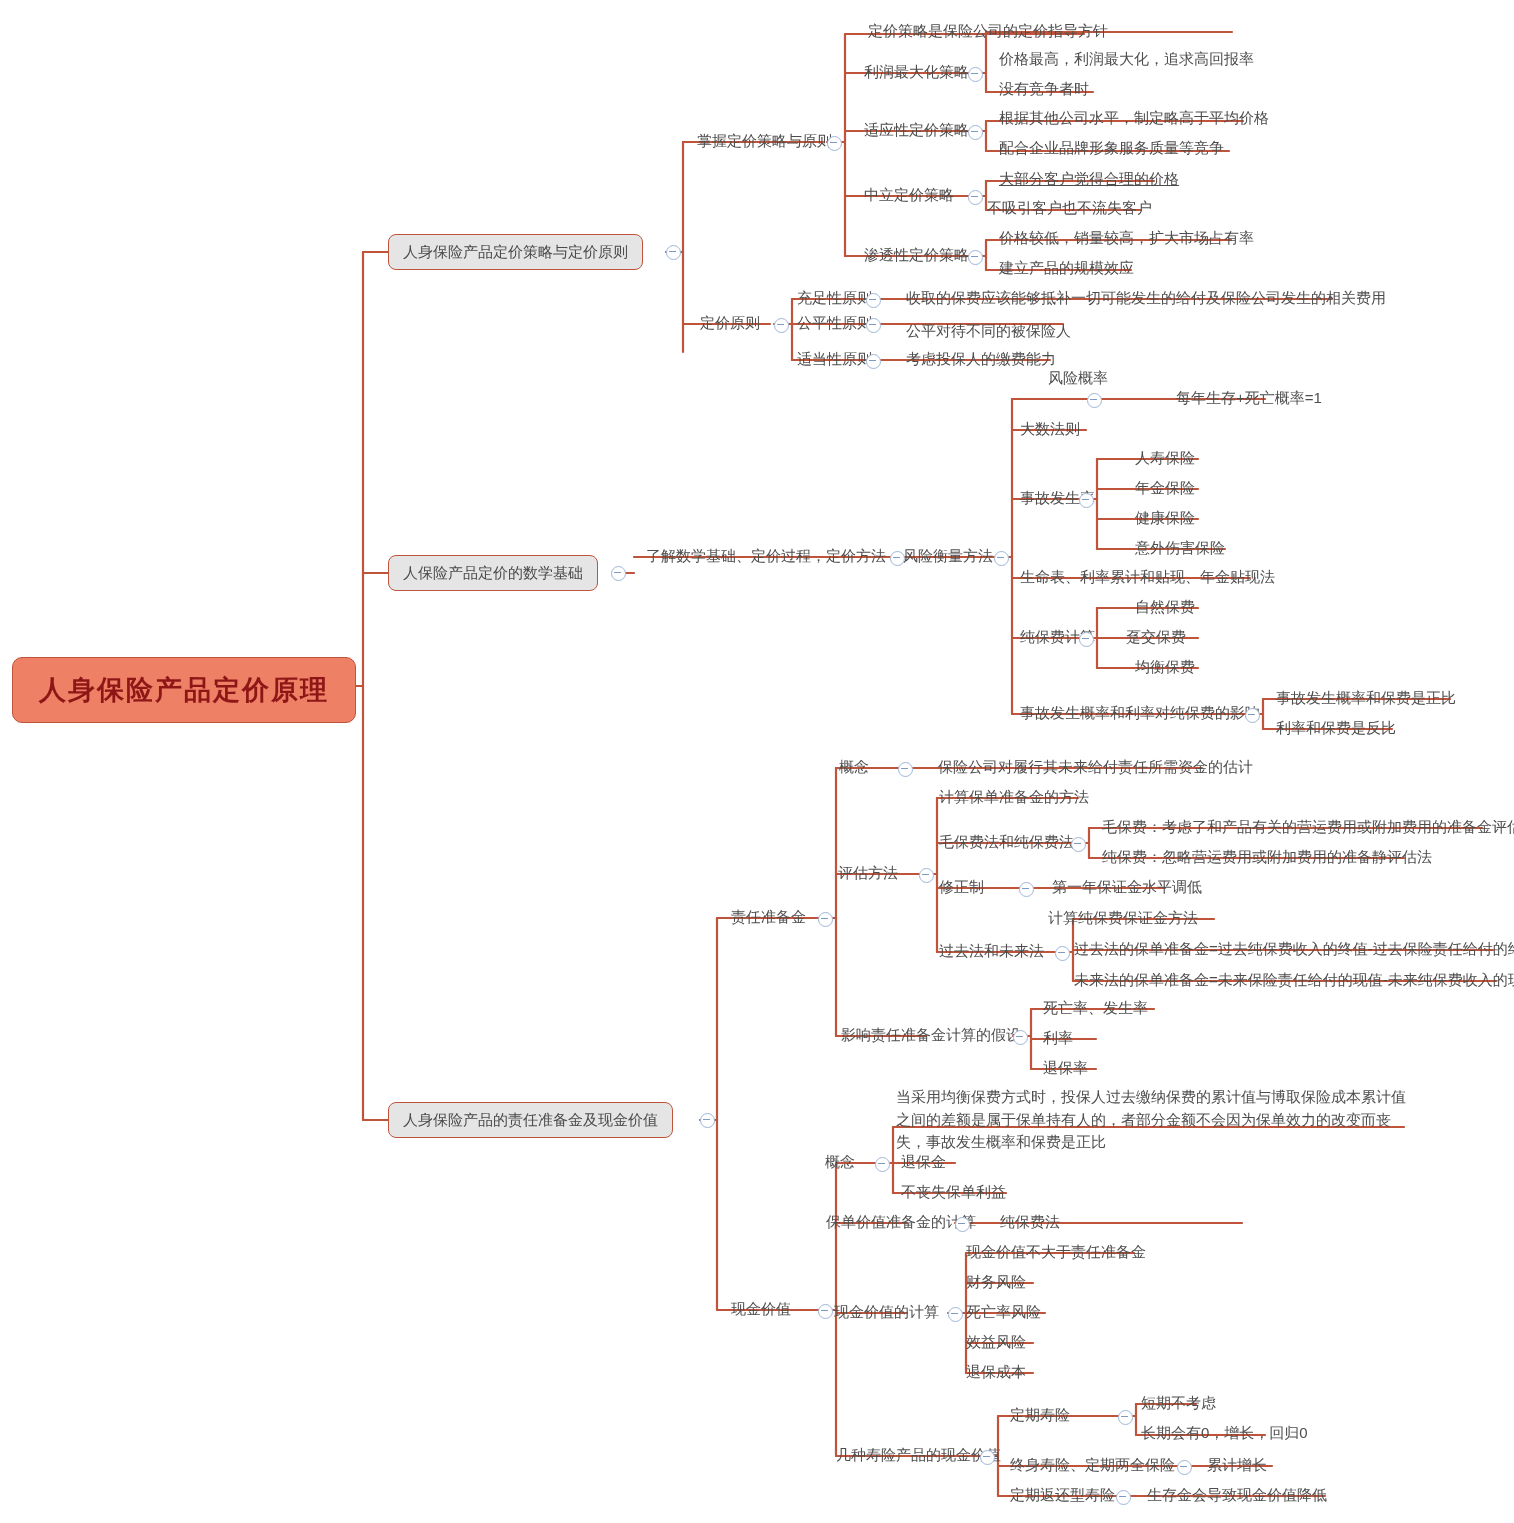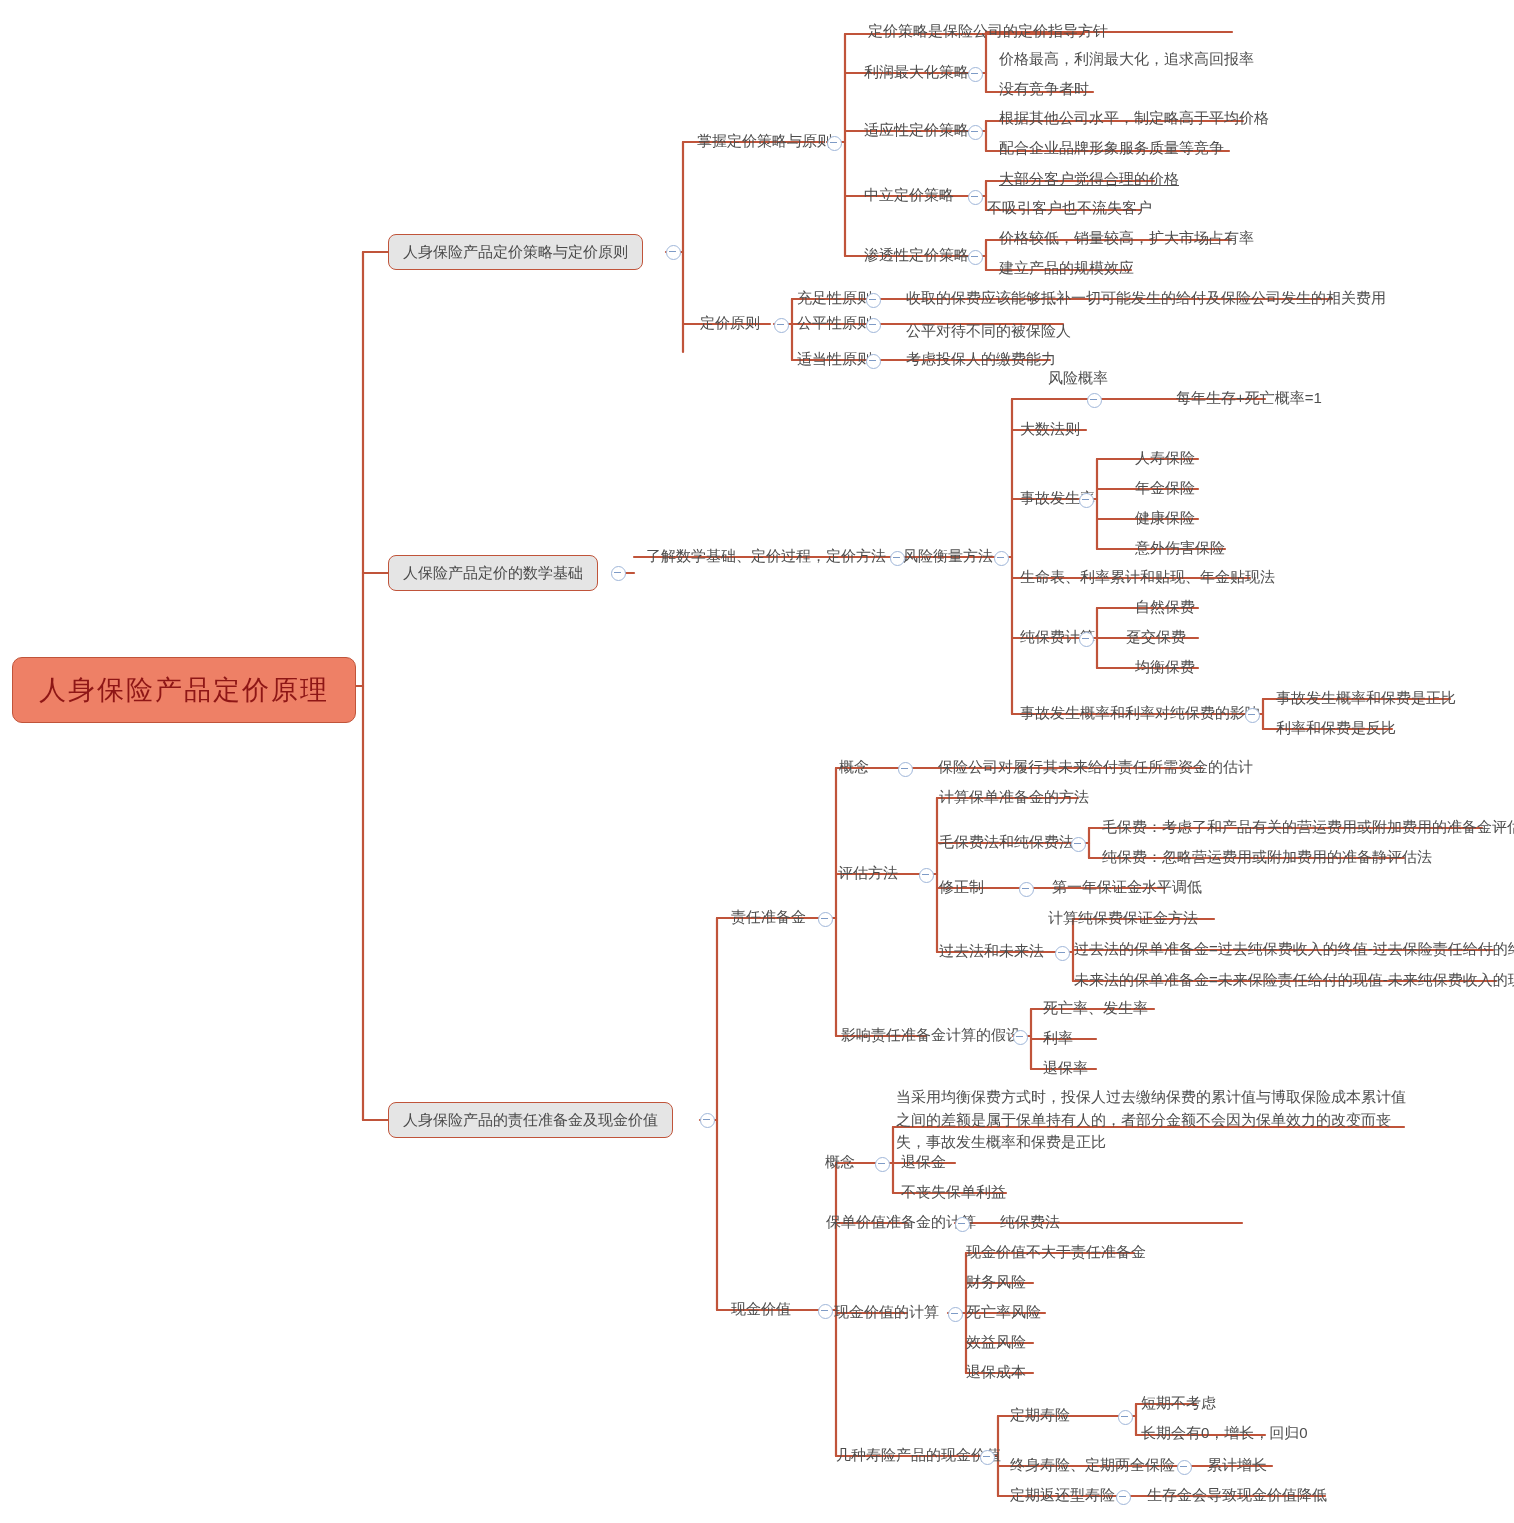--- a/index.html
+++ b/index.html
@@ -4,21 +4,21 @@
 <style>
   html,body{margin:0;padding:0;background:#ffffff;}
   body{font-family:"Liberation Sans","DejaVu Sans",sans-serif;}
   #stage{position:relative;width:1514px;height:1523px;background:#fff;overflow:hidden;}
   svg#wires{position:absolute;left:0;top:0;width:1514px;height:1523px;pointer-events:none;}
   .node{position:absolute;white-space:nowrap;line-height:1.35;}
 
   
   .root{
     background:#ee8066;border:1px solid #c0543a;border-radius:10px;
-    color:#8e1616;font-weight:normal;font-size:27px;
+    color:#8e1616;font-weight:bold;font-size:27px;
     padding:14px 26px;letter-spacing:2px;
   }
   
   .lvl1{
     background:#e5e5e5;border:1px solid #c0543a;border-radius:8px;
     color:#4a4a4a;font-size:15px;padding:7px 14px;
   }
   
   .txt{color:#4d4d4d;font-size:15px;}
   .txt.wrap{white-space:normal;line-height:1.5;}

